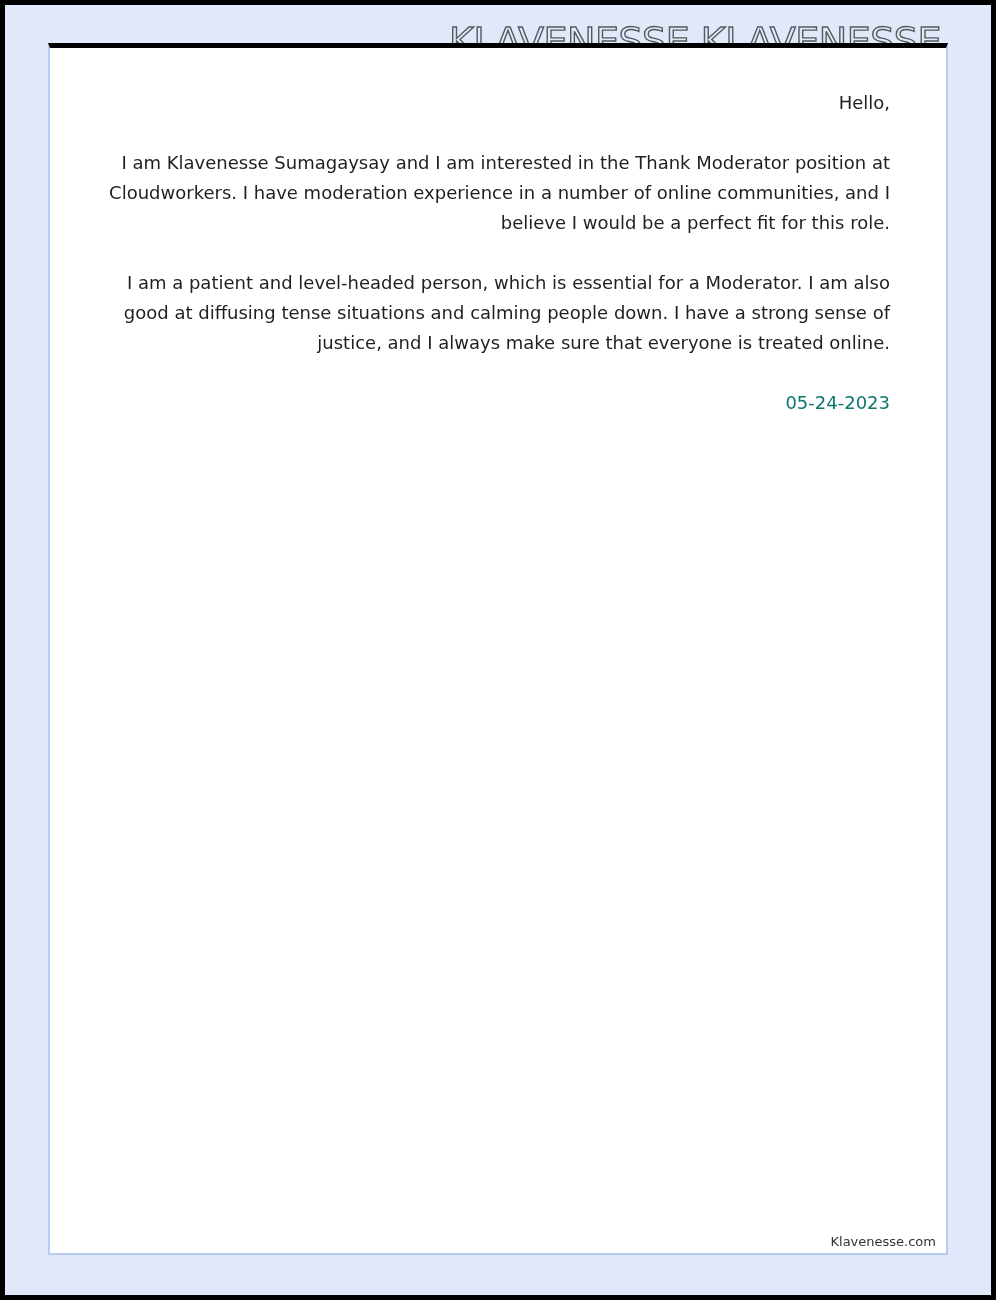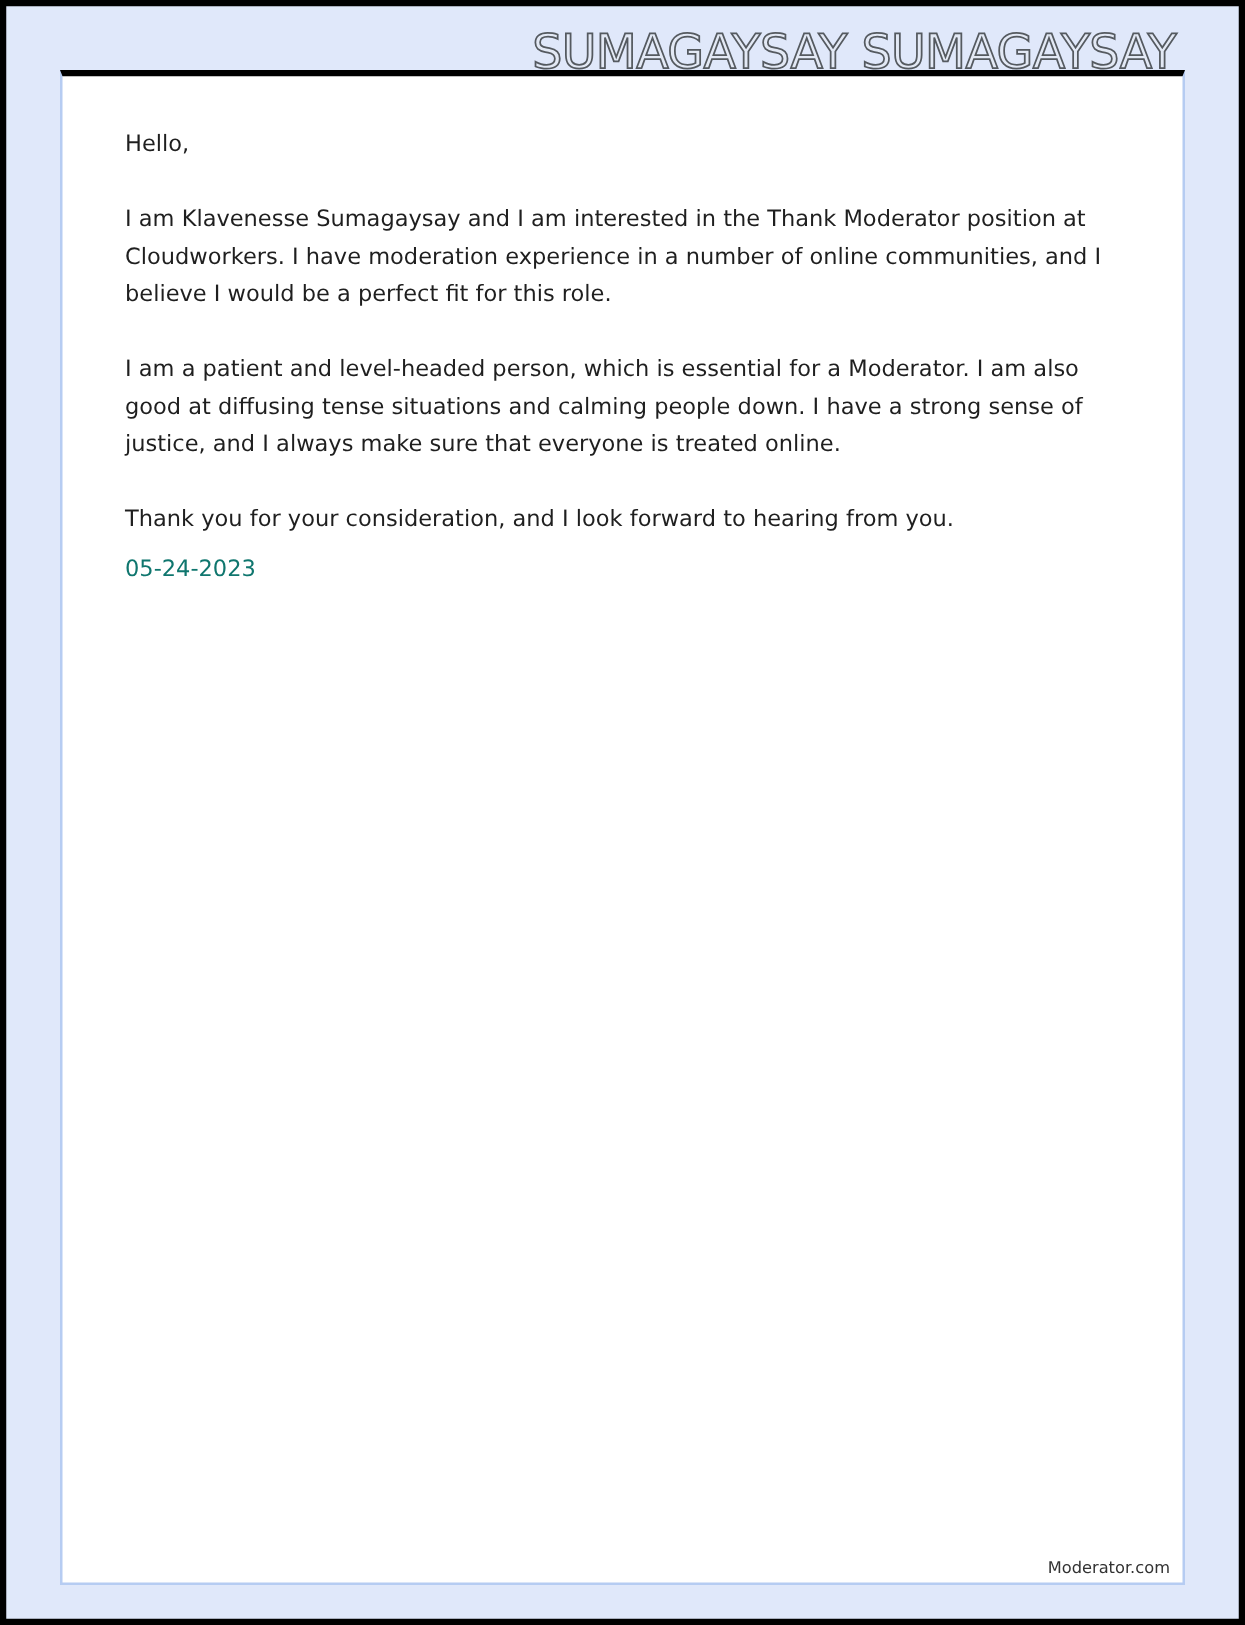--- a/index.html
+++ b/index.html
@@ -16,48 +16,48 @@
     }
     .name {
       position: absolute; right: 50px; top: 14px;
       font-family: "DejaVu Sans", sans-serif;
       font-size: 38px; letter-spacing: -0.5px;
       color: #e3e9f5;
       -webkit-text-stroke: 1.4px #555a60;
       line-height: 44px; white-space: nowrap;
     }
     .page {
-      position: absolute; left: 43px; top: 51px;
+      position: absolute; left: 43px; top: 38px;
       width: 896px; height: 1205px;
       background: #fff;
       border-left: 2px solid #b6ccf2;
       border-right: 2px solid #b6ccf2;
       border-bottom: 2px solid #b6ccf2;
       border-top: 5px solid #000;
+      text-align: right;
     }
     .content {
       position: absolute; left: 50px; top: 40px; width: 790px;
       font-size: 18px; line-height: 30px; color: #1f1f1f;
     }
     .content p { margin: 0 0 30px 0; }
     .content p.closing { margin-bottom: 10px; }
     .date { color: #0f766e; }
     .footer {
       position: absolute; right: 10px; bottom: 4px;
       font-size: 13px; color: #333;
     }
   </style>
 </head>
 <body>
 
 <div class="frame">
-  <div class="name">SUMAGAYSAY SUMAGAYSAY</div>
+  <div class="name">KLAVENESSE KLAVENESSE</div>
   <div class="page">
     <div class="content">
       <p>Hello,</p>
       <p>I am Klavenesse Sumagaysay and I am interested in the Thank Moderator position at Cloudworkers. I have moderation experience in a number of online communities, and I believe I would be a perfect fit for this role.</p>
       <p>I am a patient and level-headed person, which is essential for a Moderator. I am also good at diffusing tense situations and calming people down. I have a strong sense of justice, and I always make sure that everyone is treated online.</p>
-      <p class="closing">Thank you for your consideration, and I look forward to hearing from you.</p>
       <div class="date">05-24-2023</div>
     </div>
-    <div class="footer">Moderator.com</div>
+    <div class="footer">Klavenesse.com</div>
   </div>
 </div>
 
 </body></html>

